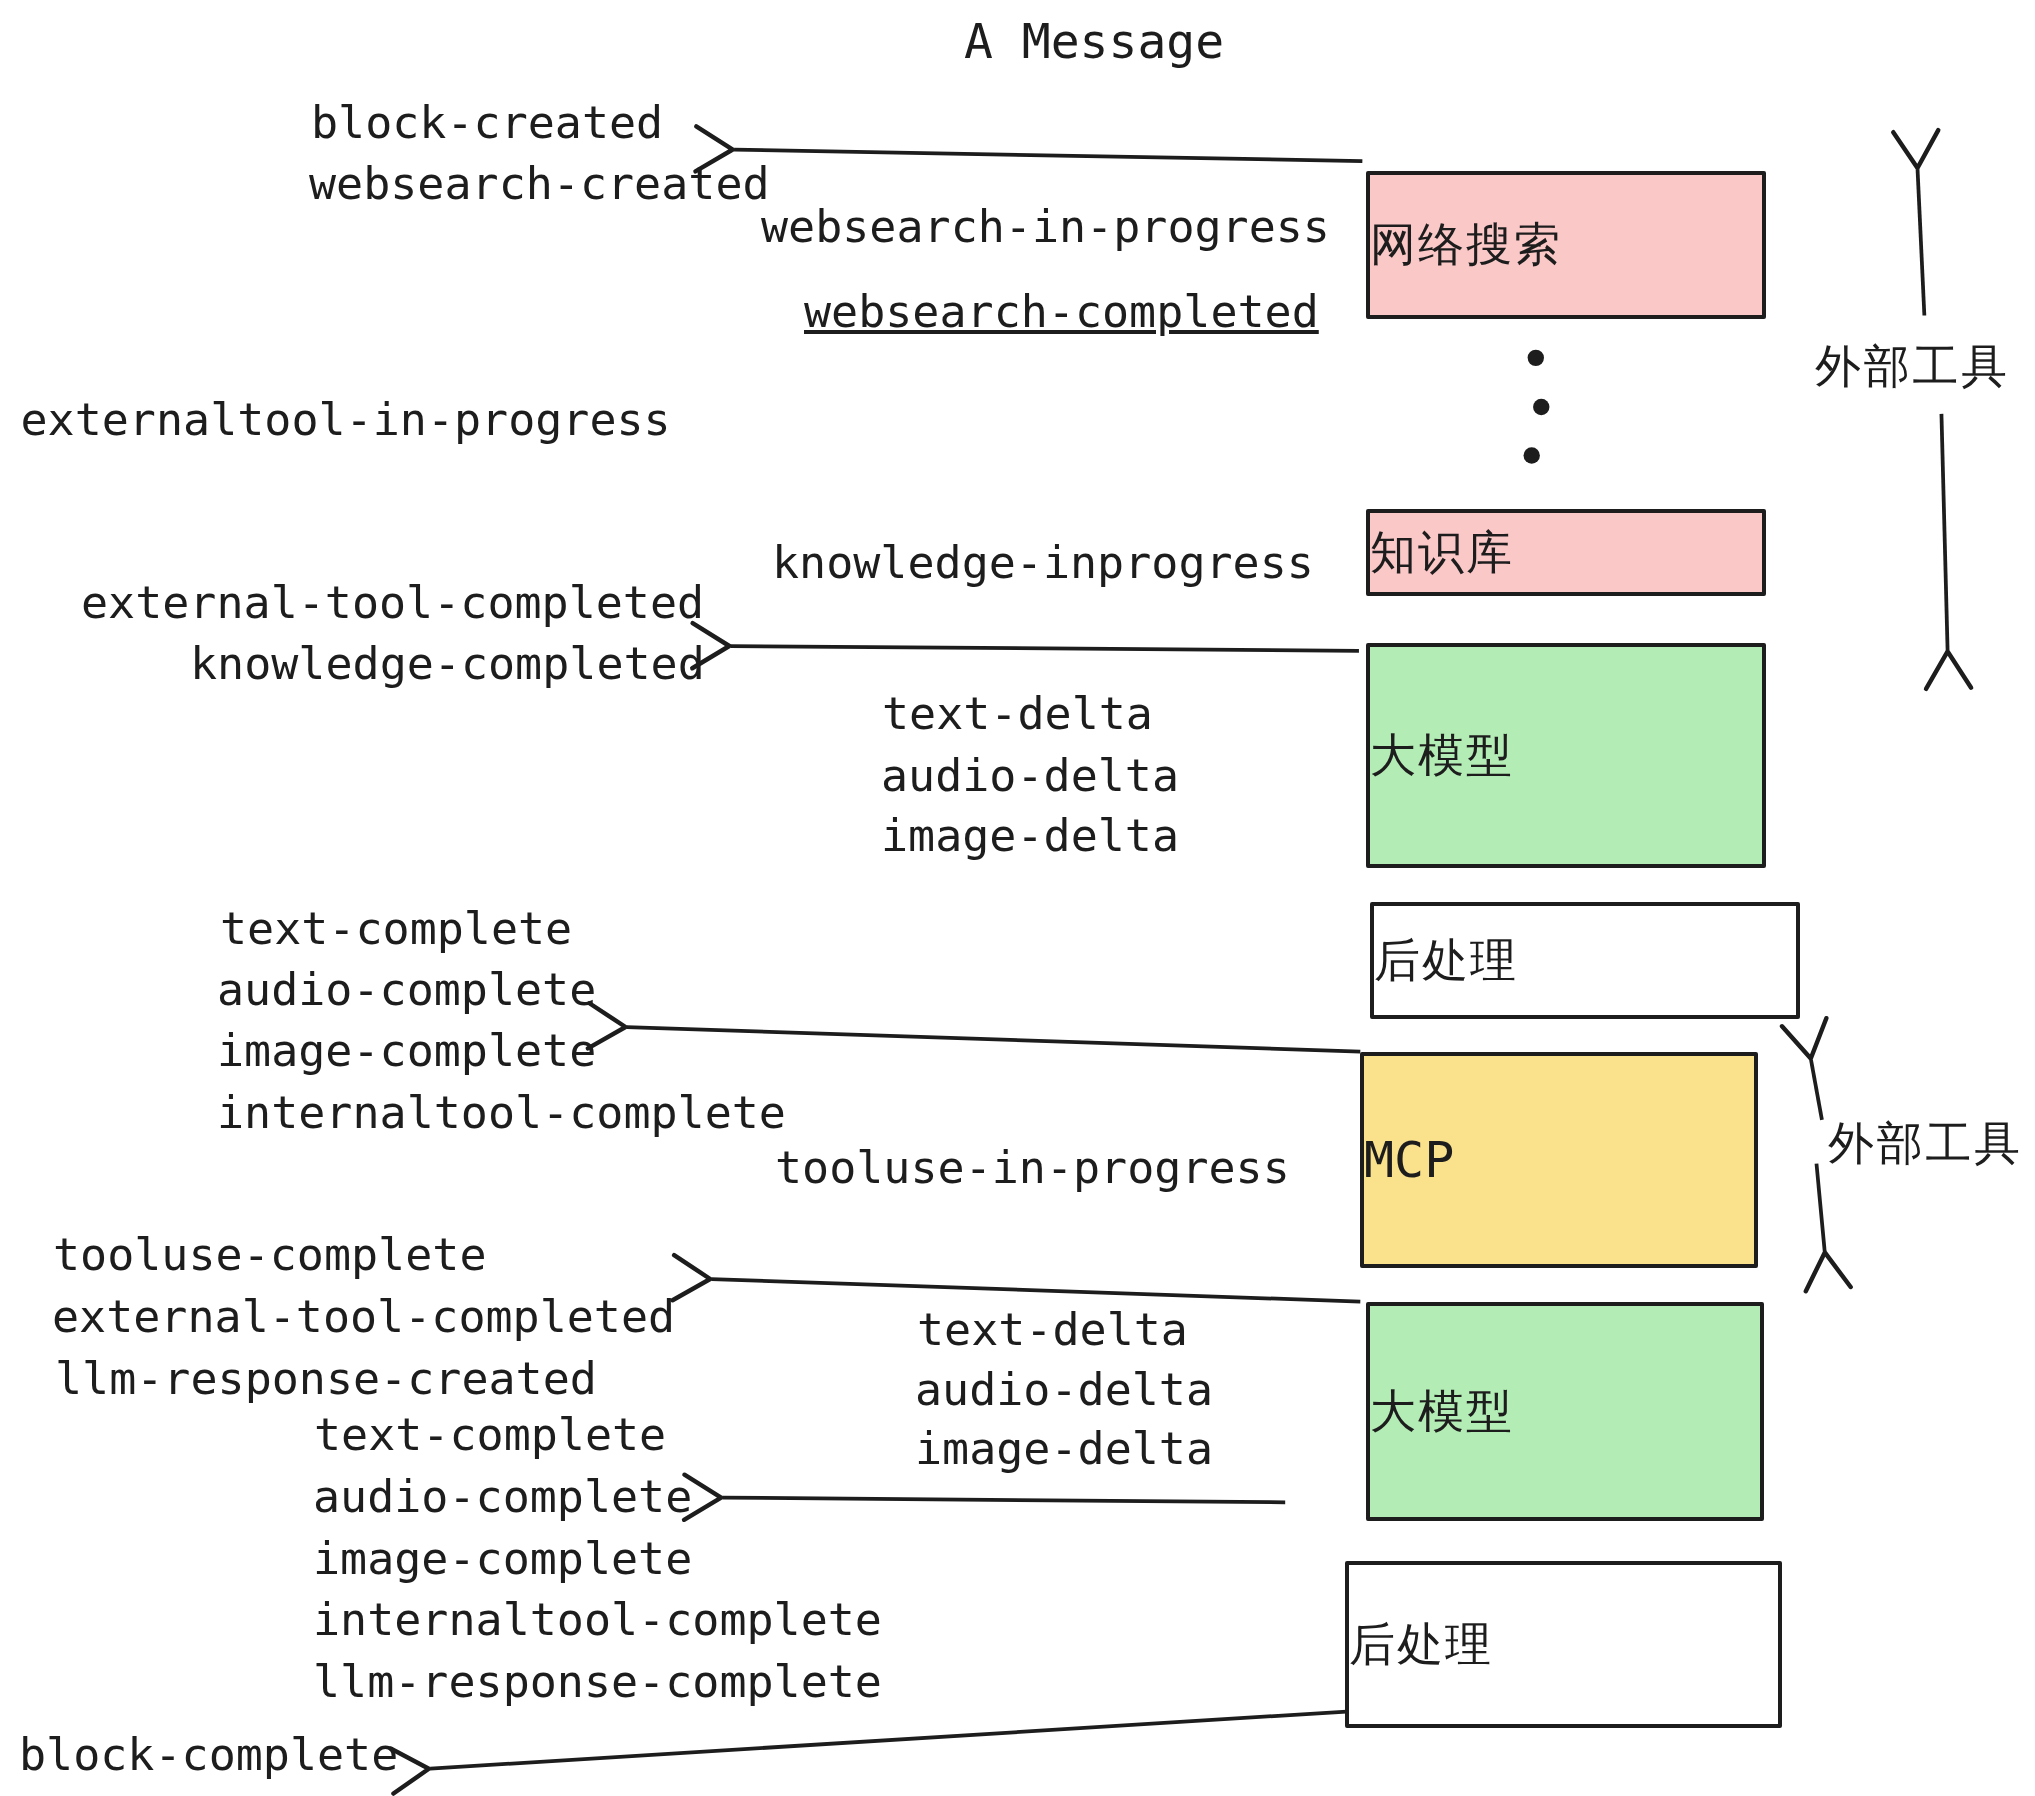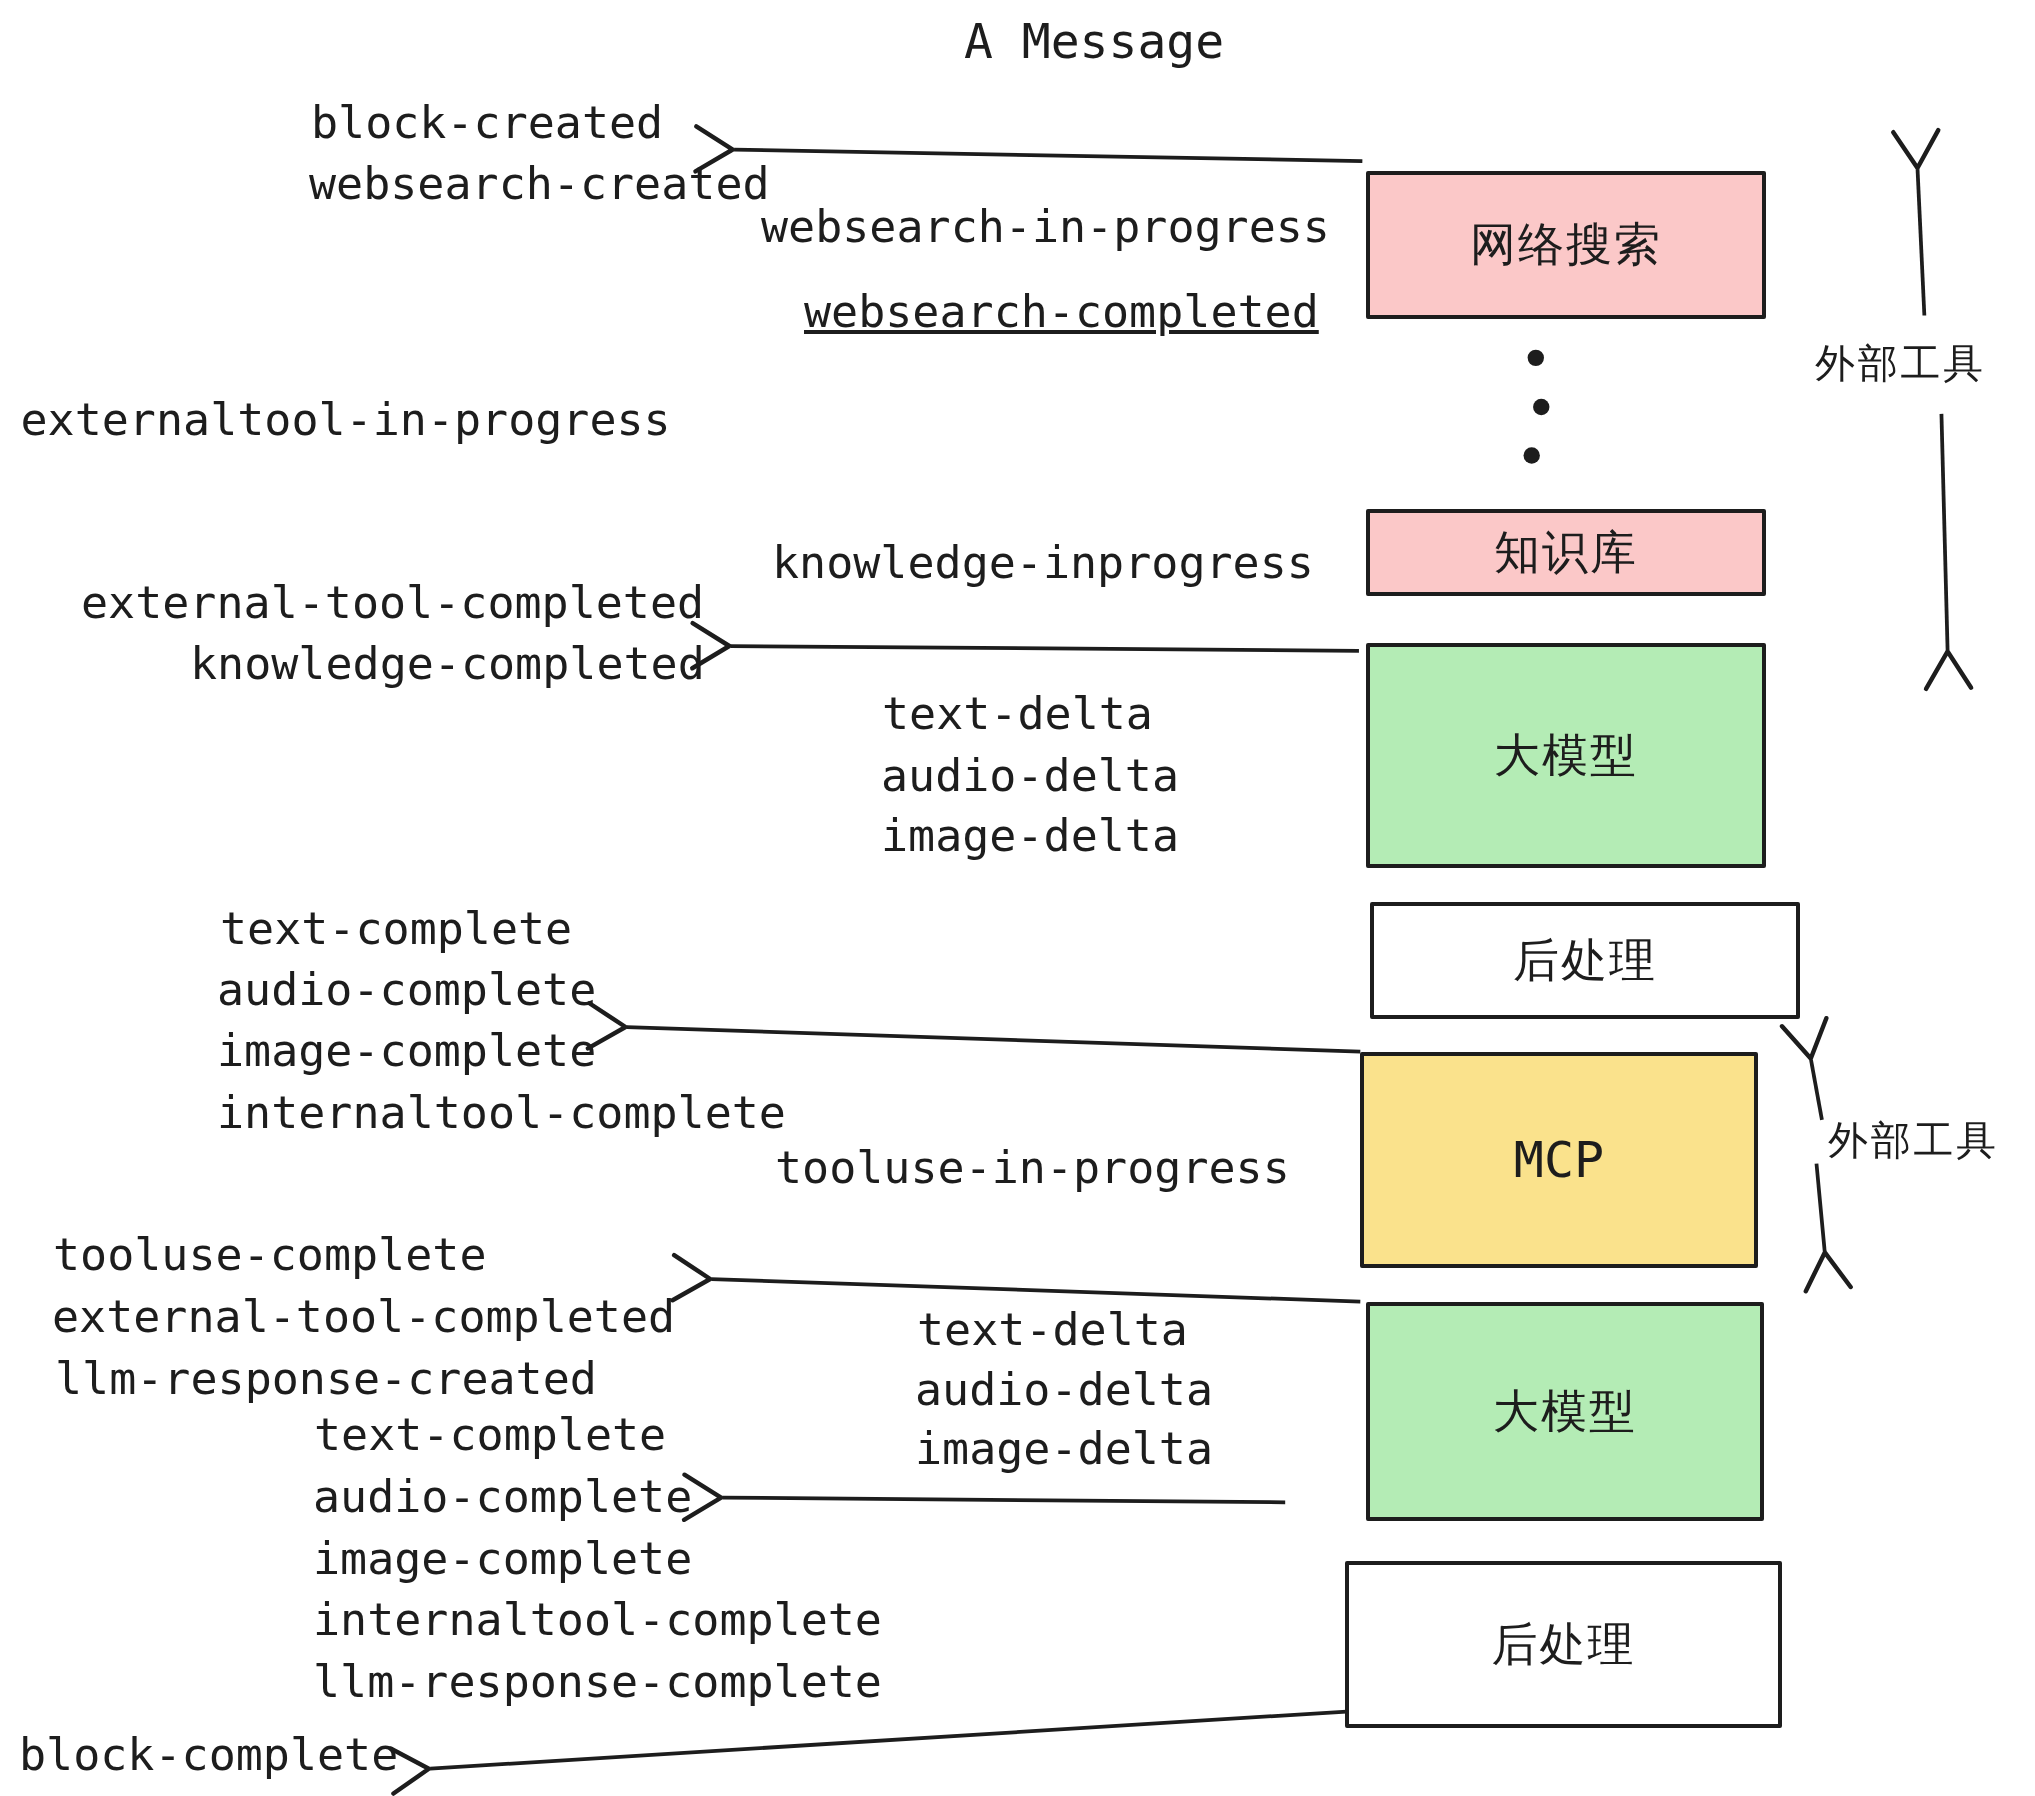--- a/index.html
+++ b/index.html
@@ -34,36 +34,35 @@
     white-space: nowrap;
     color: var(--ink);
     text-align: right;
   }
   .box {
     position: absolute;
     box-sizing: border-box;
     border: 4.1px solid var(--ink);
     display: flex;
     align-items: center;
-    justify-content: center;
     font-family: "Liberation Sans", "DejaVu Sans", sans-serif;
     font-size: 46px;
     letter-spacing: 2px;
     color: var(--ink);
     border-radius: 2px;
   }
   .box--pink   { background: var(--pink); }
   .box--green  { background: var(--green); }
   .box--yellow { background: var(--yellow); }
   .box--white  { background: var(--paper); }
   .box--mono   { font-family: "DejaVu Sans Mono", "Liberation Mono", monospace; font-size: 50px; letter-spacing: 0; }
   .side-label {
     position: absolute;
     font-family: "Liberation Sans", "DejaVu Sans", sans-serif;
-    font-size: 40px;
+    font-size: 46px;
     letter-spacing: 2.7px;
     white-space: nowrap;
     color: var(--ink);
   }
   svg.overlay {
     position: absolute;
     left: 0; top: 0;
     width: 2035px; height: 1796px;
     pointer-events: none;
   }

